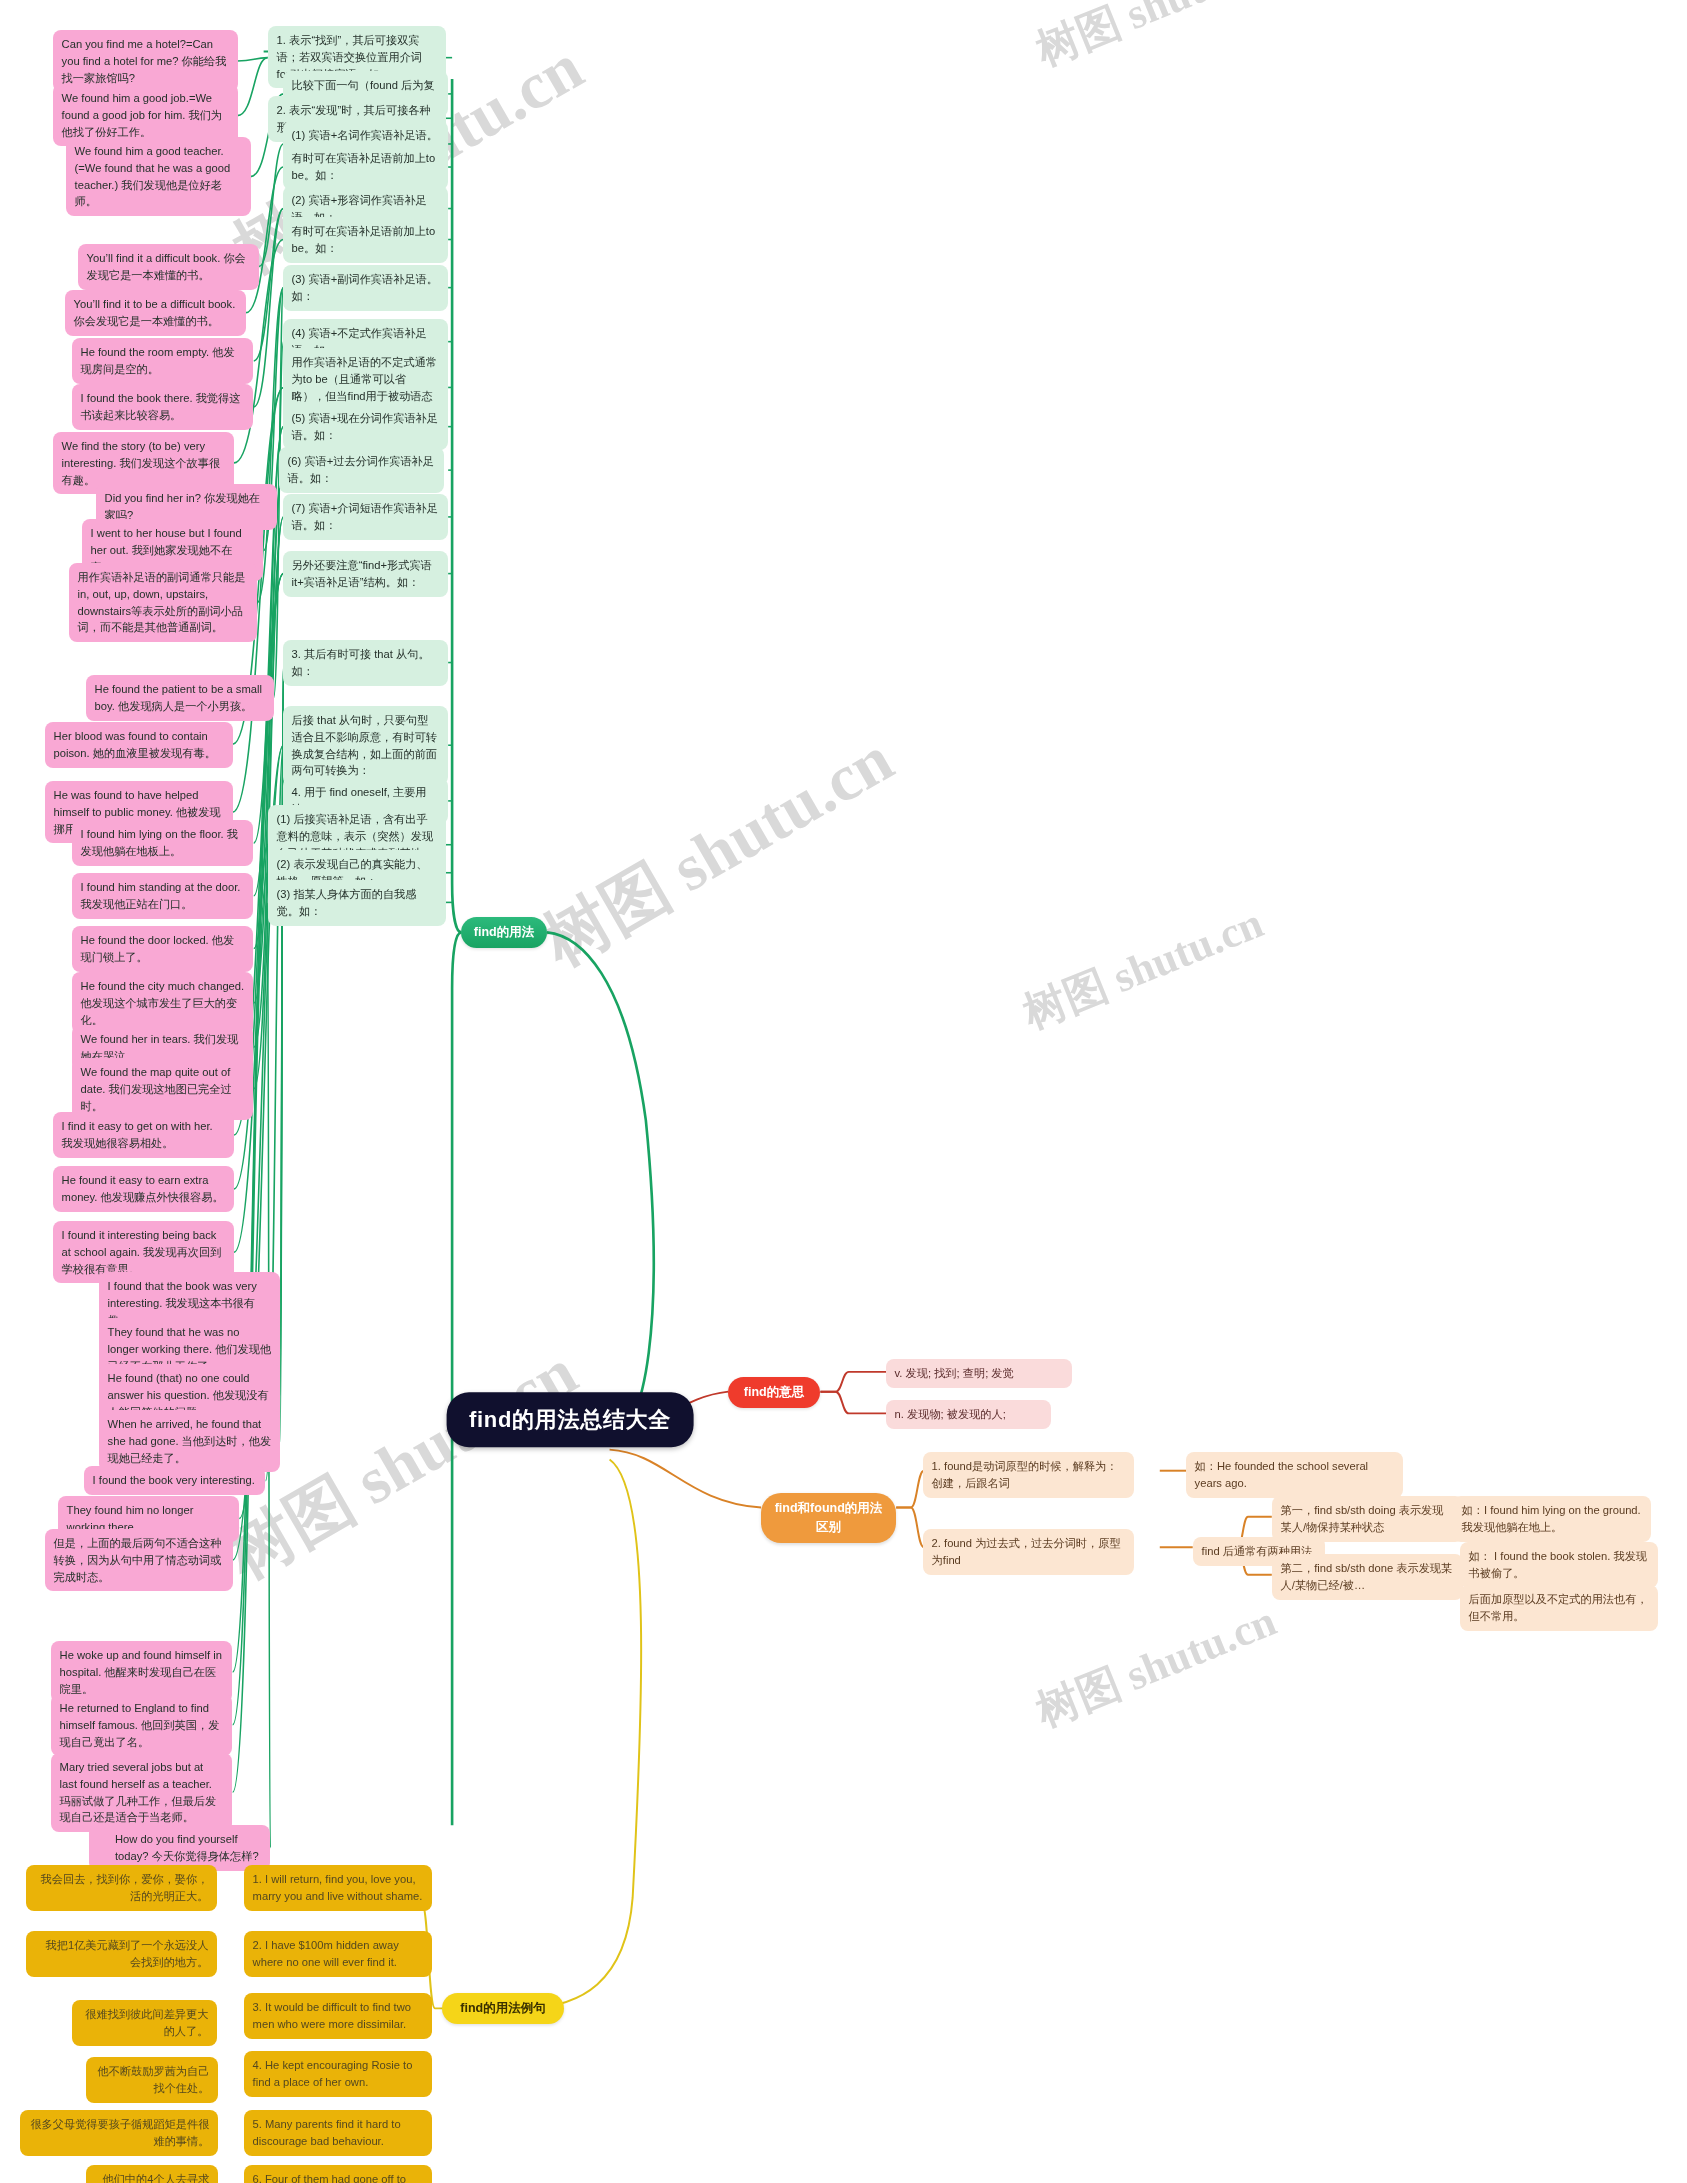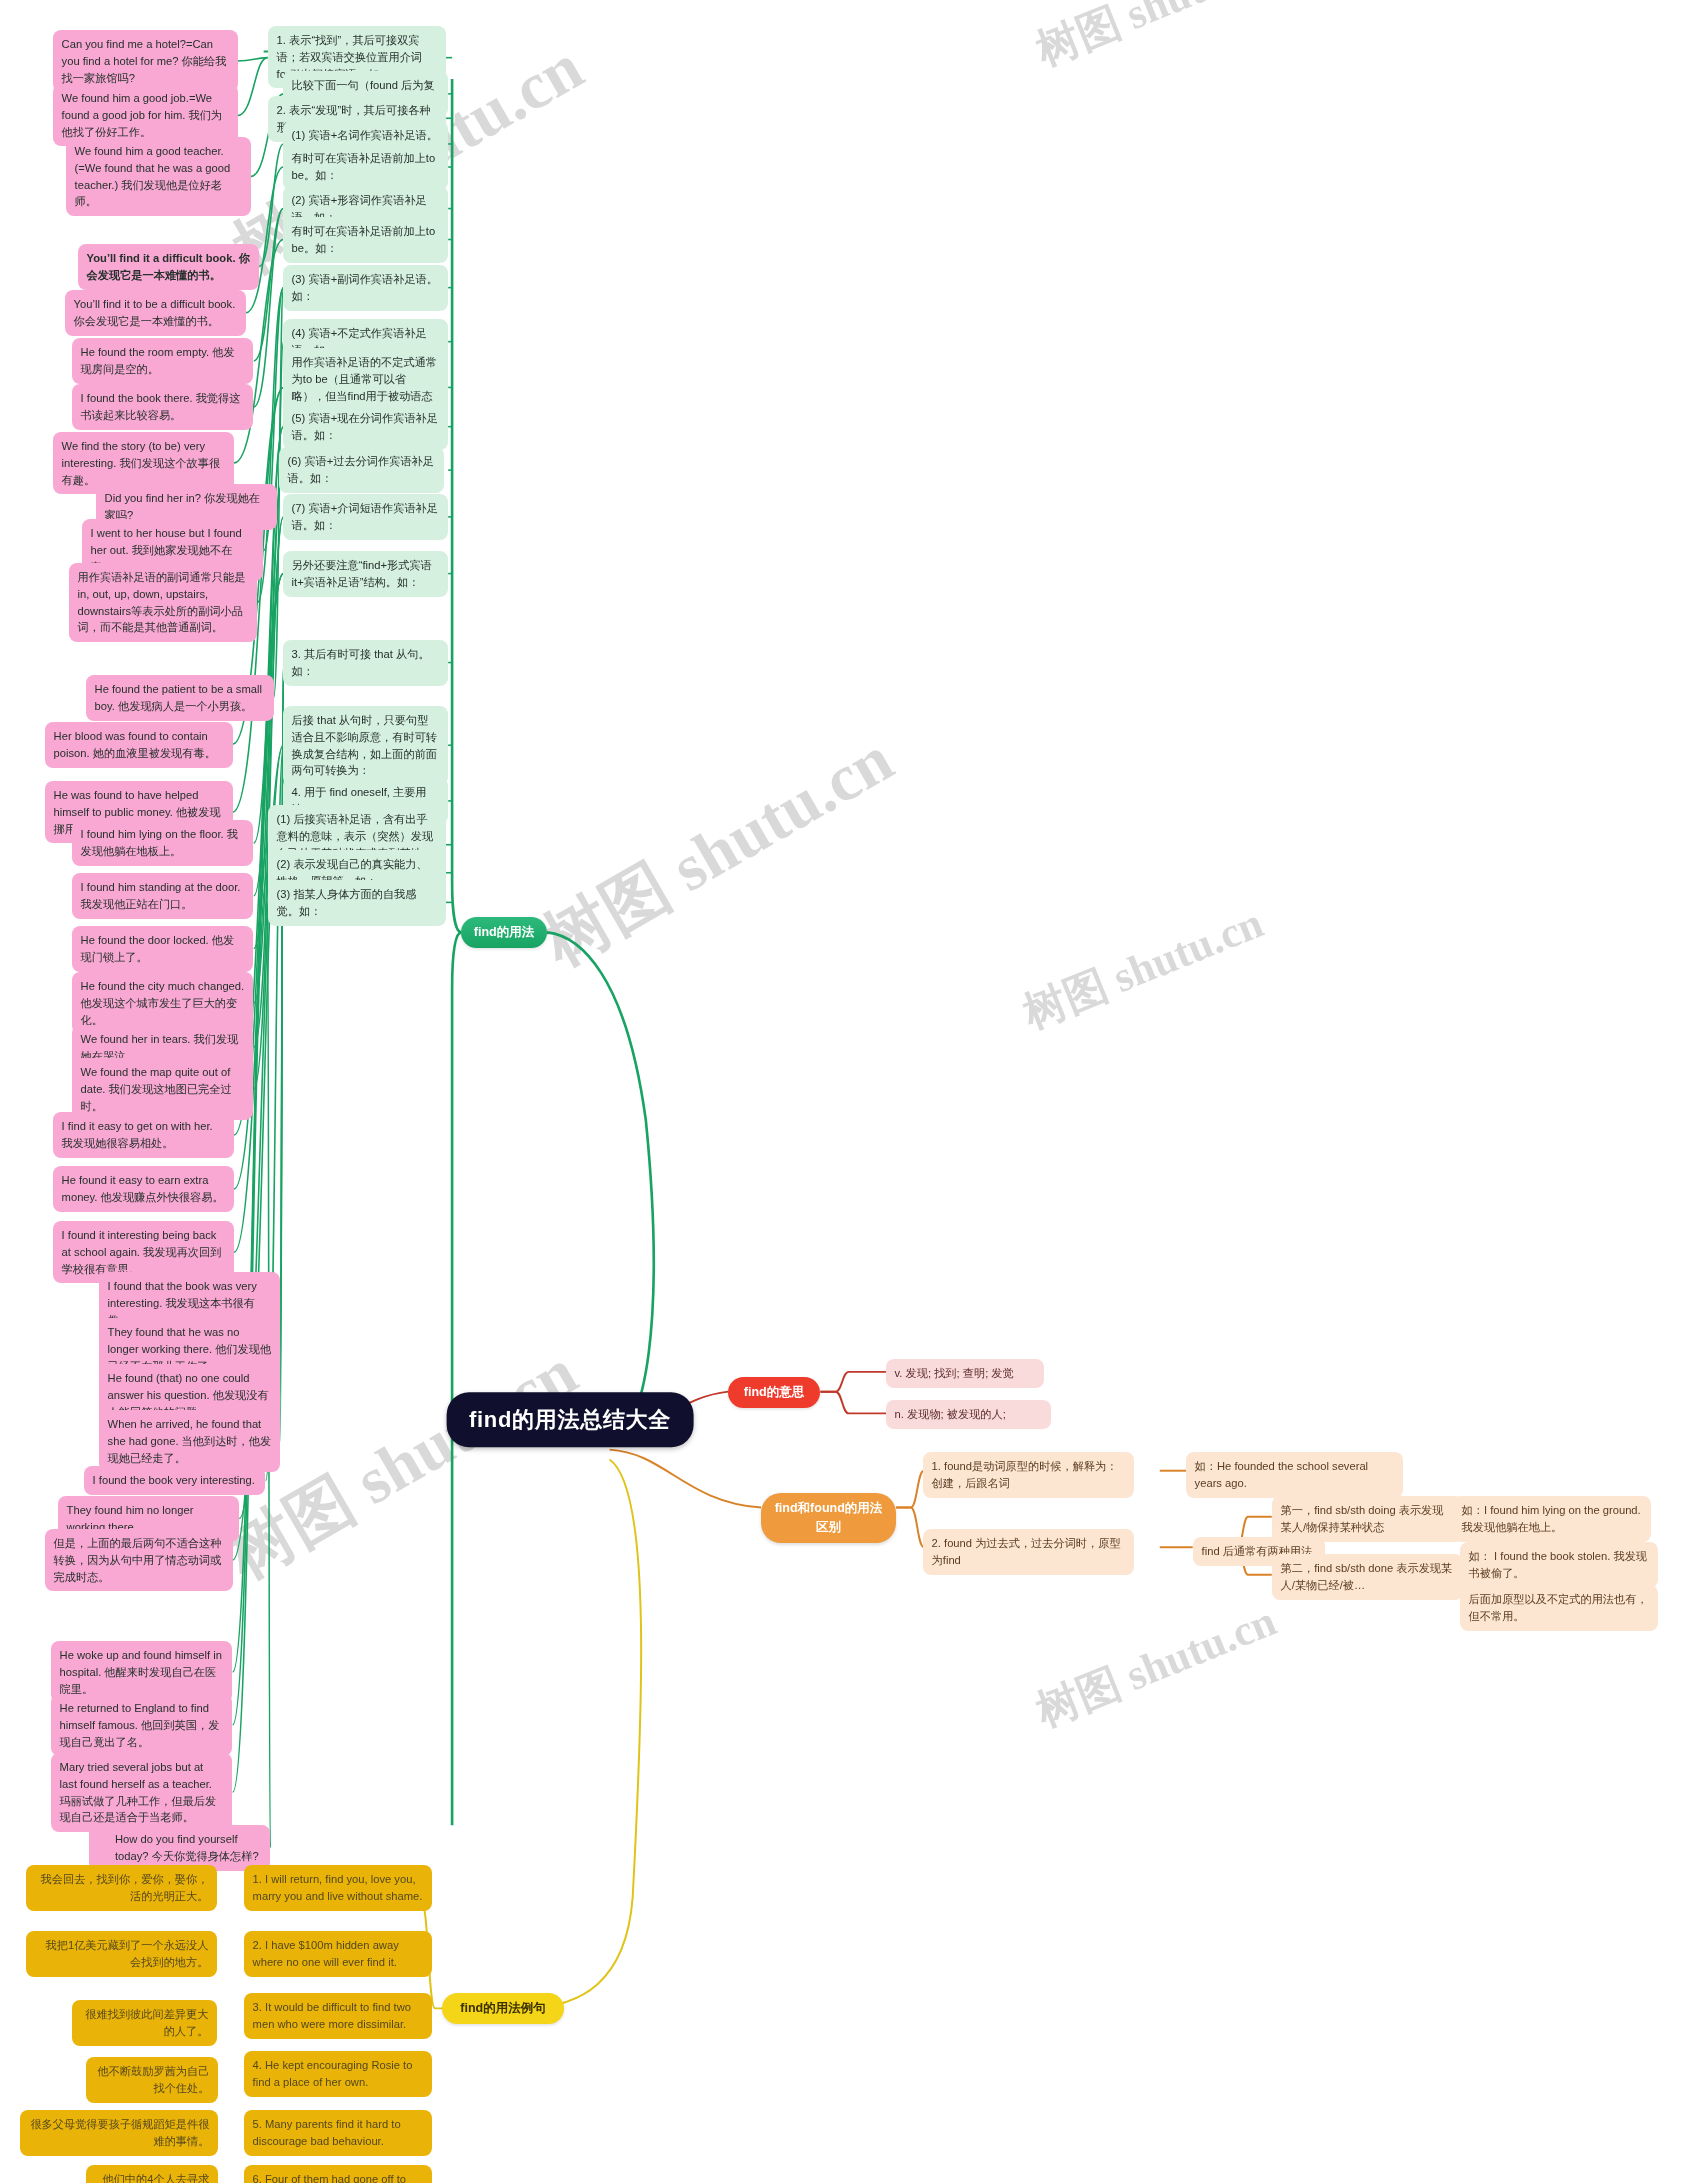--- a/index.html
+++ b/index.html
@@ -244,21 +244,21 @@
   <div class="node g-mid leaf" style="left:283px;top:706px;width:165px;">后接 that 从句时，只要句型适合且不影响原意，有时可转换成复合结构，如上面的前面两句可转换为：</div>
   <div class="node g-mid leaf" style="left:283px;top:778px;width:165px;">4. 用于 find oneself, 主要用法：</div>
   <div class="node g-mid leaf" style="left:268px;top:805px;width:178px;">(1) 后接宾语补足语，含有出乎意料的意味，表示（突然）发现自己处于某种状态或来到某地方。如：</div>
   <div class="node g-mid leaf" style="left:268px;top:850px;width:178px;">(2) 表示发现自己的真实能力、性格、愿望等。如：</div>
   <div class="node g-mid leaf" style="left:268px;top:880px;width:178px;">(3) 指某人身体方面的自我感觉。如：</div>
 
   <div class="node g-leaf leaf" style="left:53px;top:30px;width:185px;">Can you find me a hotel?=Can you find a hotel for me? 你能给我找一家旅馆吗?</div>
   <div class="node g-leaf leaf" style="left:53px;top:84px;width:185px;">We found him a good job.=We found a good job for him. 我们为他找了份好工作。</div>
   <div class="node g-leaf leaf" style="left:66px;top:137px;width:185px;">We found him a good teacher. (=We found that he was a good teacher.) 我们发现他是位好老师。</div>
 
-  <div class="node g-leaf leaf" style="left:78px;top:244px;width:181px;font-weight:bold;">You’ll find it a difficult book. 你会发现它是一本难懂的书。</div>
+  <div class="node g-leaf leaf" style="left:78px;top:244px;width:181px;">You’ll find it a difficult book. 你会发现它是一本难懂的书。</div>
   <div class="node g-leaf leaf" style="left:65px;top:290px;width:181px;">You’ll find it to be a difficult book. 你会发现它是一本难懂的书。</div>
 
   <div class="node g-leaf leaf" style="left:72px;top:338px;width:181px;">He found the room empty. 他发现房间是空的。</div>
   <div class="node g-leaf leaf" style="left:72px;top:384px;width:181px;">I found the book there. 我觉得这书读起来比较容易。</div>
 
   <div class="node g-leaf leaf" style="left:53px;top:432px;width:181px;">We find the story (to be) very interesting. 我们发现这个故事很有趣。</div>
 
   <div class="node g-leaf leaf" style="left:96px;top:484px;width:181px;">Did you find her in? 你发现她在家吗?</div>
   <div class="node g-leaf leaf" style="left:82px;top:519px;width:181px;">I went to her house but I found her out. 我到她家发现她不在家。</div>
   <div class="node g-leaf leaf" style="left:69px;top:563px;width:188px;">用作宾语补足语的副词通常只能是in, out, up, down, upstairs, downstairs等表示处所的副词小品词，而不能是其他普通副词。</div>
@@ -291,21 +291,21 @@
   <div class="node g-leaf leaf" style="left:45px;top:1529px;width:188px;">但是，上面的最后两句不适合这种转换，因为从句中用了情态动词或完成时态。</div>
 
   <div class="node g-leaf leaf" style="left:51px;top:1641px;width:181px;">He woke up and found himself in hospital. 他醒来时发现自己在医院里。</div>
   <div class="node g-leaf leaf" style="left:51px;top:1694px;width:181px;">He returned to England to find himself famous. 他回到英国，发现自己竟出了名。</div>
 
   <div class="node g-leaf leaf" style="left:51px;top:1753px;width:181px;">Mary tried several jobs but at last found herself as a teacher. 玛丽试做了几种工作，但最后发现自己还是适合于当老师。</div>
 
   <div class="node g-leaf leaf" style="left:89px;top:1825px;width:181px;padding-left:26px;">How do you find yourself today? 今天你觉得身体怎样?</div>
 
   <div class="node r-main" style="left:728px;top:1377px;width:92px;font-size:12.5px;padding:6px 9.2px;">find的意思</div>
-  <div class="node r-leaf leaf" style="left:886px;top:1359px;width:158px;">v. 发现; 找到; 查明; 发觉</div>
+  <div class="node r-leaf leaf" style="left:886px;top:1359px;width:186px;">v. 发现; 找到; 查明; 发觉</div>
   <div class="node r-leaf leaf" style="left:886px;top:1400px;width:165px;">n. 发现物; 被发现的人;</div>
 
   <div class="node o-main" style="left:761px;top:1493px;width:135px;font-size:12.5px;padding:6px 9.2px;">find和found的用法区别</div>
 
   <div class="node o-leaf leaf" style="left:923px;top:1452px;width:211px;">1. found是动词原型的时候，解释为：创建，后跟名词</div>
   <div class="node o-leaf leaf" style="left:1186px;top:1452px;width:217px;">如：He founded the school several years ago.</div>
 
   <div class="node o-leaf leaf" style="left:923px;top:1529px;width:211px;">2. found 为过去式，过去分词时，原型为find</div>
   <div class="node o-leaf leaf" style="left:1193px;top:1537px;width:132px;">find 后通常有两种用法</div>
 

